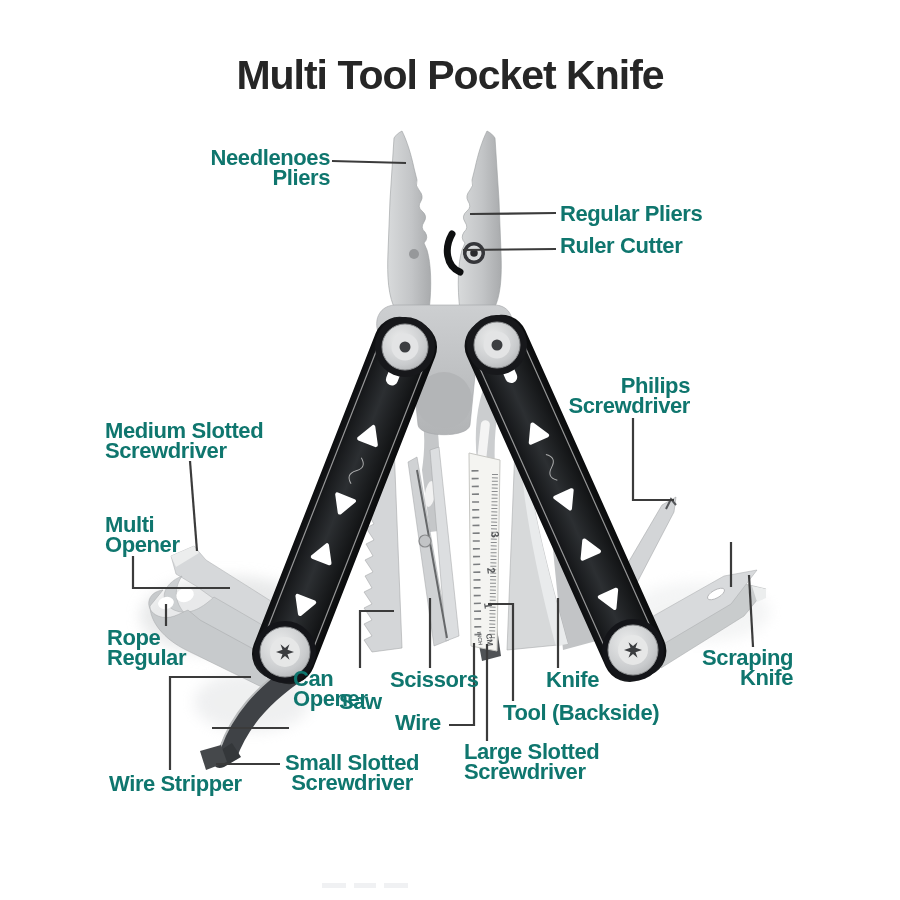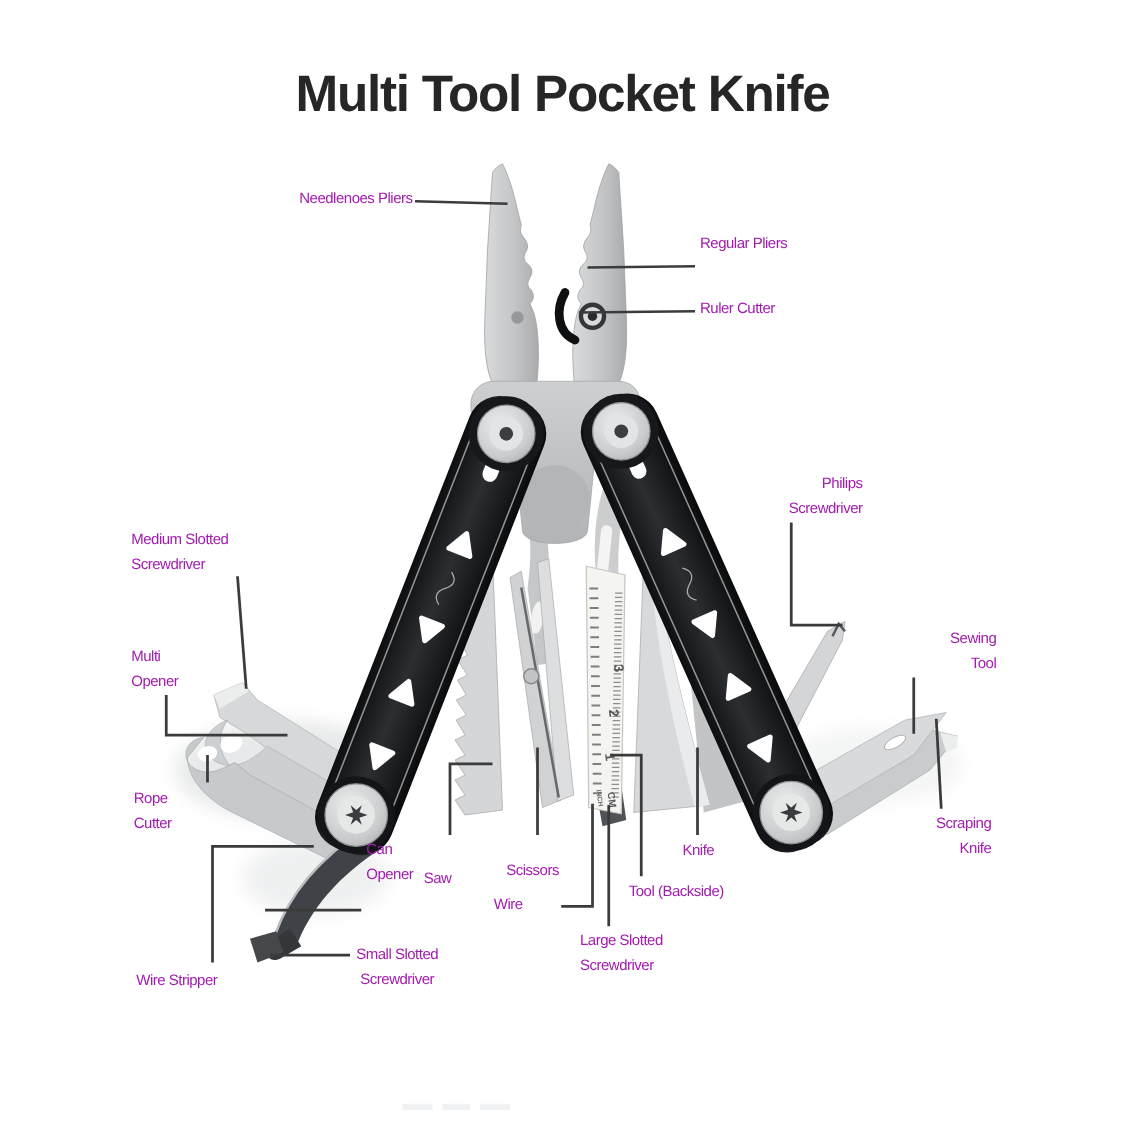--- a/index.html
+++ b/index.html
@@ -1,22 +1,22 @@
 <!DOCTYPE html>
 <html><head>
 <meta charset="utf-8">
 <style>
   html,body{margin:0;padding:0;background:#fff;}
   #stage{position:relative;width:872px;height:900px;background:#ffffff;overflow:hidden;
          font-family:"Liberation Sans",sans-serif;}
   #art{position:absolute;left:0;top:0;}
   .title{position:absolute;left:0;top:52px;width:900px;text-align:center;
          font-size:41px;font-weight:bold;letter-spacing:-1px;color:#262626;}
-  .label{position:absolute;font-size:12px;font-weight:normal;line-height:20px;
-         color:#a21caf;white-space:pre-line;letter-spacing:-0.4px;}
+  .label{position:absolute;font-size:22px;font-weight:bold;line-height:20px;
+         color:#0f766e;white-space:pre-line;letter-spacing:-0.4px;}
   .r{text-align:right;}
   .watermark{position:absolute;top:883px;height:5px;background:#eceef0;opacity:.8;}
 </style>
 </head>
 <body>
 
 <div id="stage">
 
 <svg id="art" width="900" height="900" viewBox="0 0 900 900">
   <defs>
@@ -210,35 +210,33 @@
     <path d="M513,701 L513,604 L488,604"></path>
     <path d="M487,741 L487,644"></path>
     <path d="M280,764 L216,764"></path>
     <path d="M753,647 L749,575"></path>
   </g>
 </svg>
 
 <div class="title">Multi Tool Pocket Knife</div>
 
 <div class="label r" style="left:150px;top:148px;width:180px;">Needlenoes Pliers</div>
-<div class="label" style="left:560px;top:184px;">Regular Pliers</div>
+<div class="label" style="left:560px;top:204px;">Regular Pliers</div>
 <div class="label" style="left:560px;top:236px;">Ruler Cutter</div>
 <div class="label r" style="left:560px;top:376px;width:130px;">Philips
 Screwdriver</div>
-<div class="label r" style="left:697px;top:500px;width:100px;">Sewing
-Tool</div>
 <div class="label" style="left:105px;top:421px;">Medium Slotted
 Screwdriver</div>
 <div class="label" style="left:105px;top:515px;">Multi
 Opener</div>
 <div class="label" style="left:107px;top:628px;">Rope
-Cutter</div>
+Regular</div>
 <div class="label" style="left:109px;top:774px;">Wire Stripper</div>
 <div class="label" style="left:339px;top:692px;">Saw</div>
-<div class="label" style="left:405px;top:670px;margin-top:16px;">Scissors</div>
+<div class="label" style="left:390px;top:670px;">Scissors</div>
 <div class="label" style="left:546px;top:670px;">Knife</div>
 <div class="label" style="left:293px;top:669px;">Can
 Opener</div>
 <div class="label" style="left:395px;top:713px;">Wire</div>
 <div class="label" style="left:503px;top:703px;">Tool (Backside)</div>
 <div class="label" style="left:464px;top:742px;">Large Slotted
 Screwdriver</div>
 <div class="label" style="left:285px;top:753px;text-align:center;">Small Slotted
 Screwdriver</div>
 <div class="label r" style="left:693px;top:648px;width:100px;">Scraping

